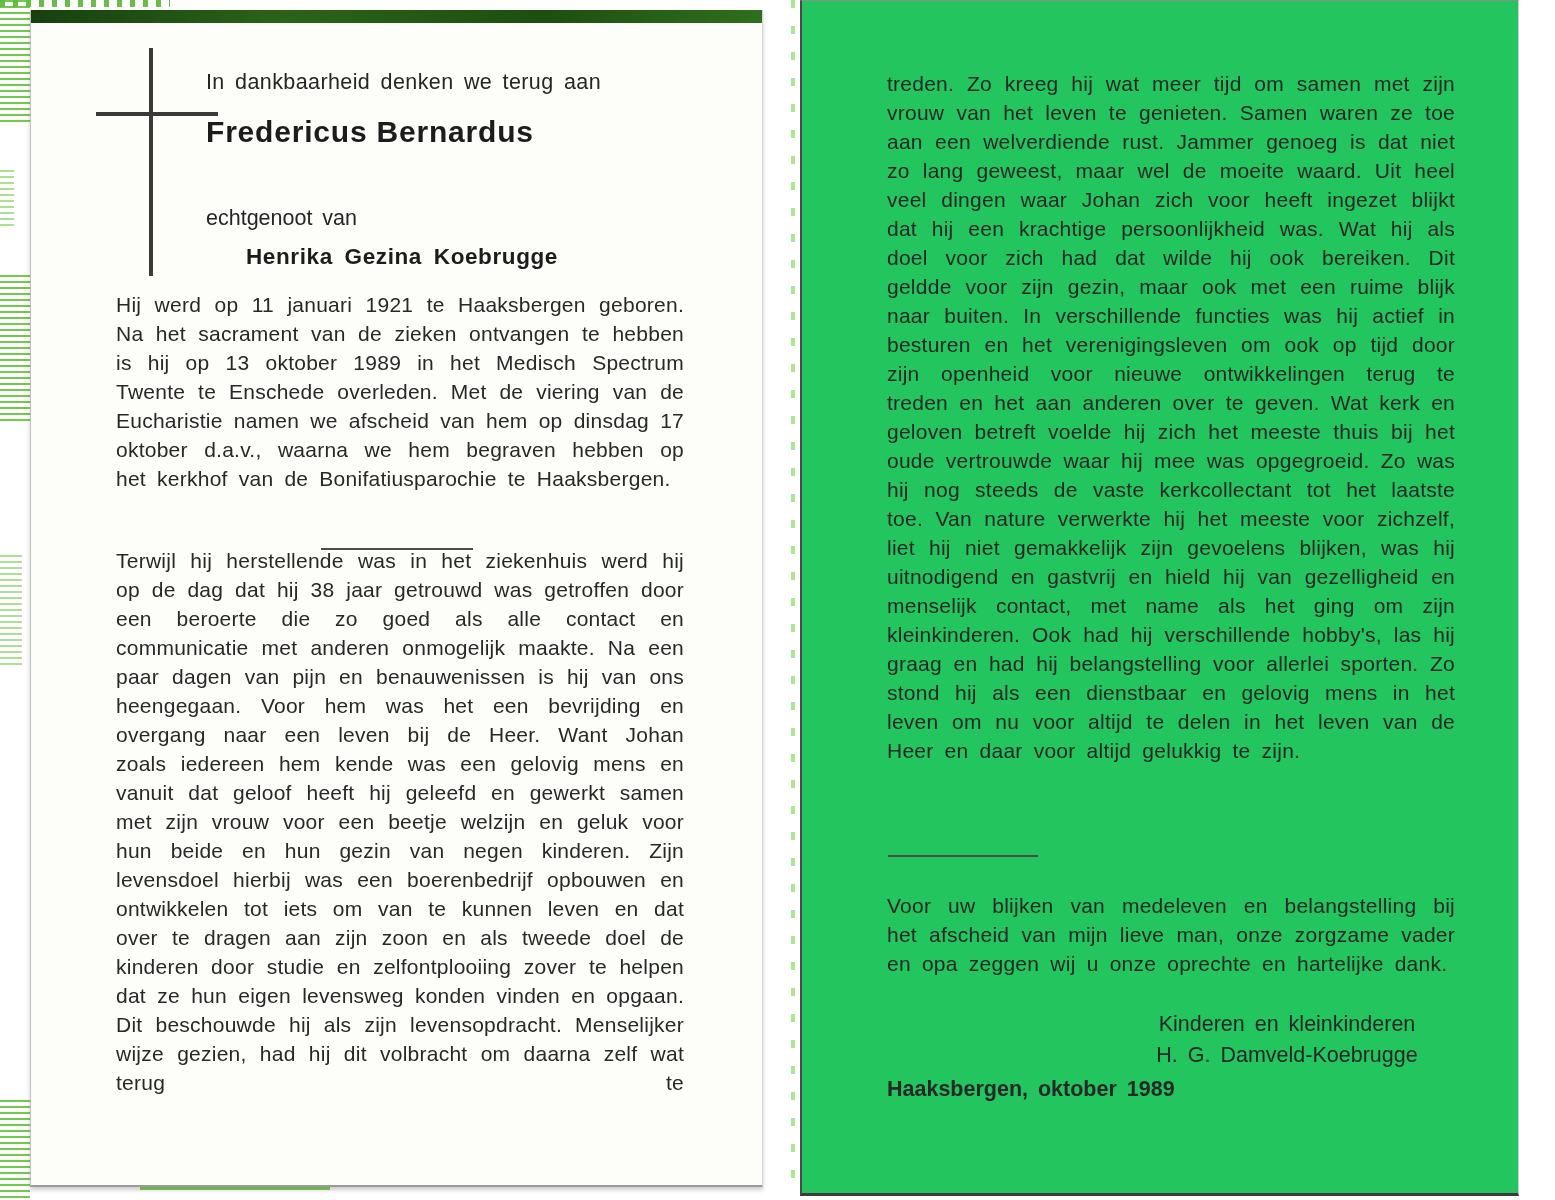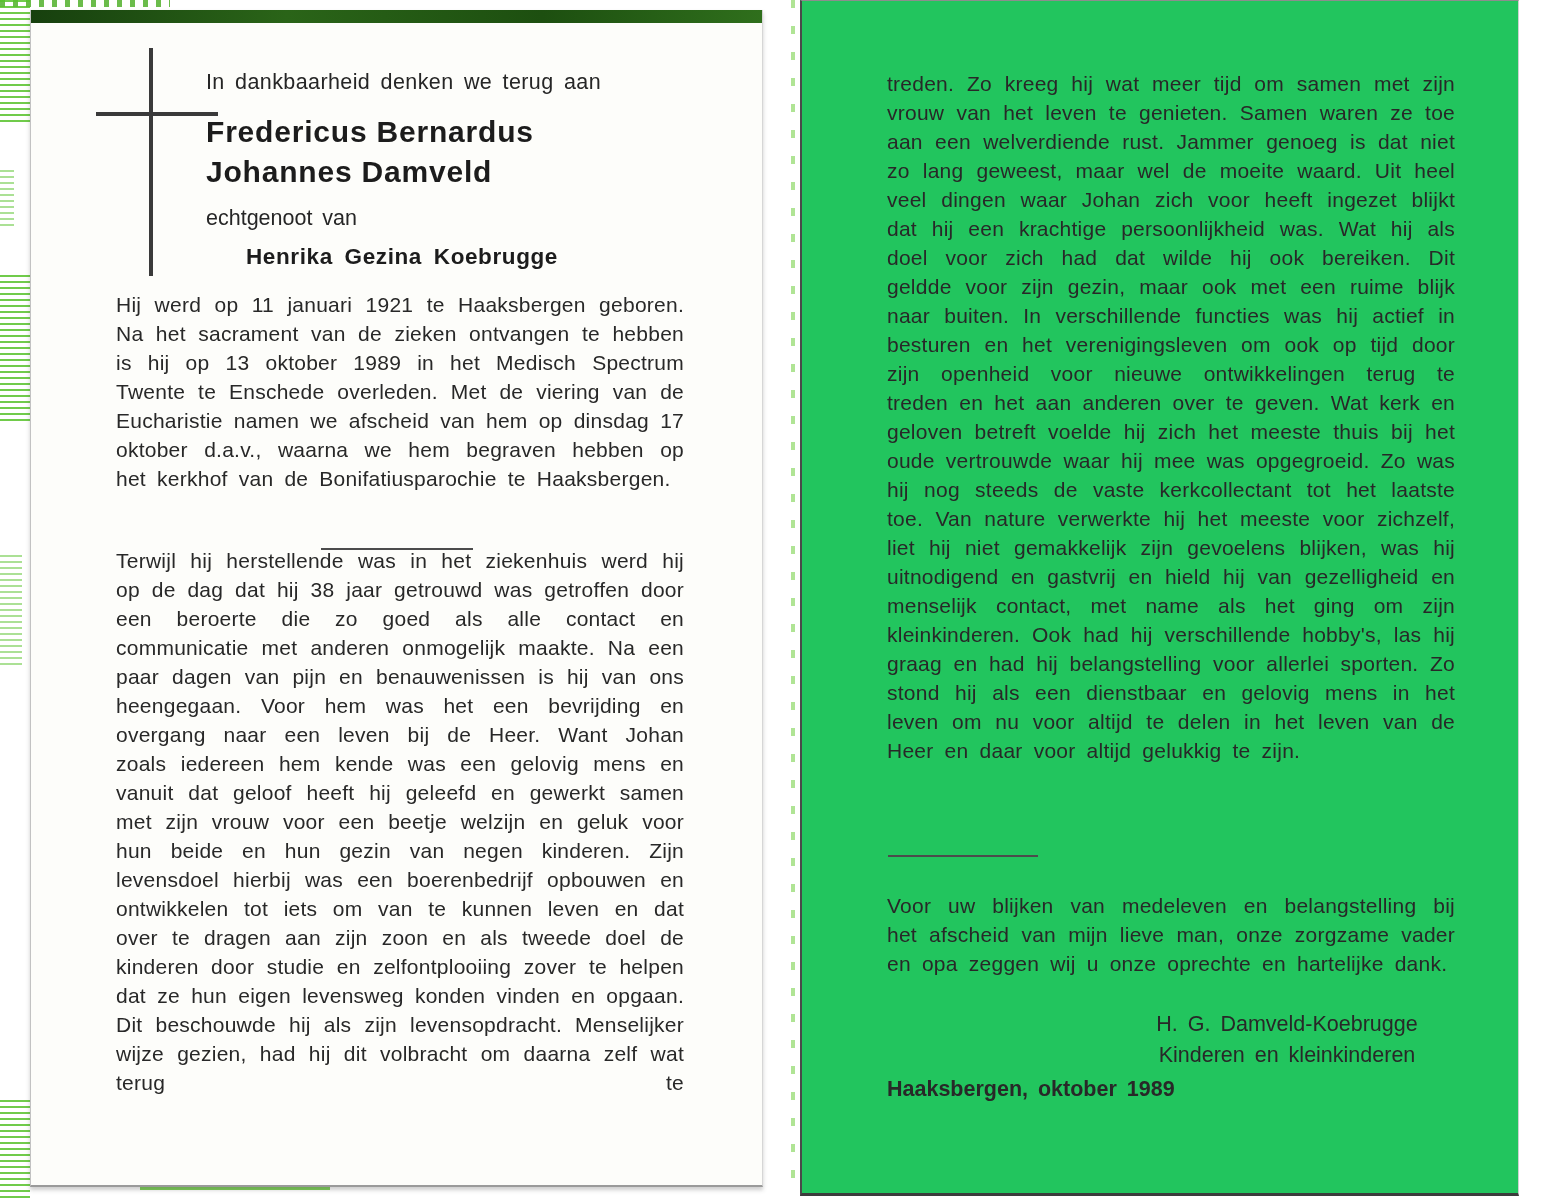--- a/index.html
+++ b/index.html
@@ -138,41 +138,40 @@
 
     <div class="cross">
       <div class="cross-v"></div>
       <div class="cross-h"></div>
     </div>
 
     <div class="intro">In dankbaarheid denken we terug aan</div>
 
     <div class="name">
       <div>Fredericus Bernardus</div>
-      <div>Johannes Damveld</div>
     </div>
 
     <div class="relation">echtgenoot van</div>
     <div class="spouse">Henrika Gezina Koebrugge</div>
 
     <div class="body-text para-birth">Hij werd op 11 januari 1921 te Haaksbergen geboren. Na het sacrament van de zieken ontvangen te hebben is hij op 13 oktober 1989 in het Medisch Spectrum Twente te Enschede overleden. Met de viering van de Eucharistie namen we afscheid van hem op dinsdag 17 oktober d.a.v., waarna we hem begraven hebben op het kerkhof van de Bonifatiusparochie te Haaksbergen.</div>
 
     <div class="divider divider-left-page"></div>
 
     <div class="body-text cont para-life1">Terwijl hij herstellende was in het ziekenhuis werd hij op de dag dat hij 38 jaar getrouwd was getroffen door een beroerte die zo goed als alle contact en communicatie met anderen onmogelijk maakte. Na een paar dagen van pijn en benauwenissen is hij van ons heengegaan. Voor hem was het een bevrijding en overgang naar een leven bij de Heer. Want Johan zoals iedereen hem kende was een gelovig mens en vanuit dat geloof heeft hij geleefd en gewerkt samen met zijn vrouw voor een beetje welzijn en geluk voor hun beide en hun gezin van negen kinderen. Zijn levensdoel hierbij was een boerenbedrijf opbouwen en ontwikkelen tot iets om van te kunnen leven en dat over te dragen aan zijn zoon en als tweede doel de kinderen door studie en zelfontplooiing zover te helpen dat ze hun eigen levensweg konden vinden en opgaan. Dit beschouwde hij als zijn levensopdracht. Menselijker wijze gezien, had hij dit volbracht om daarna zelf wat terug te</div>
   </div>
 
   <div class="page page-right">
     <div class="body-text para-life2">treden. Zo kreeg hij wat meer tijd om samen met zijn vrouw van het leven te genieten. Samen waren ze toe aan een welverdiende rust. Jammer genoeg is dat niet zo lang geweest, maar wel de moeite waard. Uit heel veel dingen waar Johan zich voor heeft ingezet blijkt dat hij een krachtige persoonlijkheid was. Wat hij als doel voor zich had dat wilde hij ook bereiken. Dit geldde voor zijn gezin, maar ook met een ruime blijk naar buiten. In verschillende functies was hij actief in besturen en het verenigingsleven om ook op tijd door zijn openheid voor nieuwe ontwikkelingen terug te treden en het aan anderen over te geven. Wat kerk en geloven betreft voelde hij zich het meeste thuis bij het oude vertrouwde waar hij mee was opgegroeid. Zo was hij nog steeds de vaste kerkcollectant tot het laatste toe. Van nature verwerkte hij het meeste voor zichzelf, liet hij niet gemakkelijk zijn gevoelens blijken, was hij uitnodigend en gastvrij en hield hij van gezelligheid en menselijk contact, met name als het ging om zijn kleinkinderen. Ook had hij verschillende hobby's, las hij graag en had hij belangstelling voor allerlei sporten. Zo stond hij als een dienstbaar en gelovig mens in het leven om nu voor altijd te delen in het leven van de Heer en daar voor altijd gelukkig te zijn.</div>
 
     <div class="divider divider-right-page"></div>
 
     <div class="body-text para-thanks">Voor uw blijken van medeleven en belangstelling bij het afscheid van mijn lieve man, onze zorgzame vader en opa zeggen wij u onze oprechte en hartelijke dank.</div>
 
     <div class="signature-block">
+      <div>Kinderen en kleinkinderen</div>
       <div>H. G. Damveld-Koebrugge</div>
-      <div>Kinderen en kleinkinderen</div>
     </div>
 
     <div class="dateline">Haaksbergen, oktober 1989</div>
   </div>
 
 </div>
 
 </body></html>

